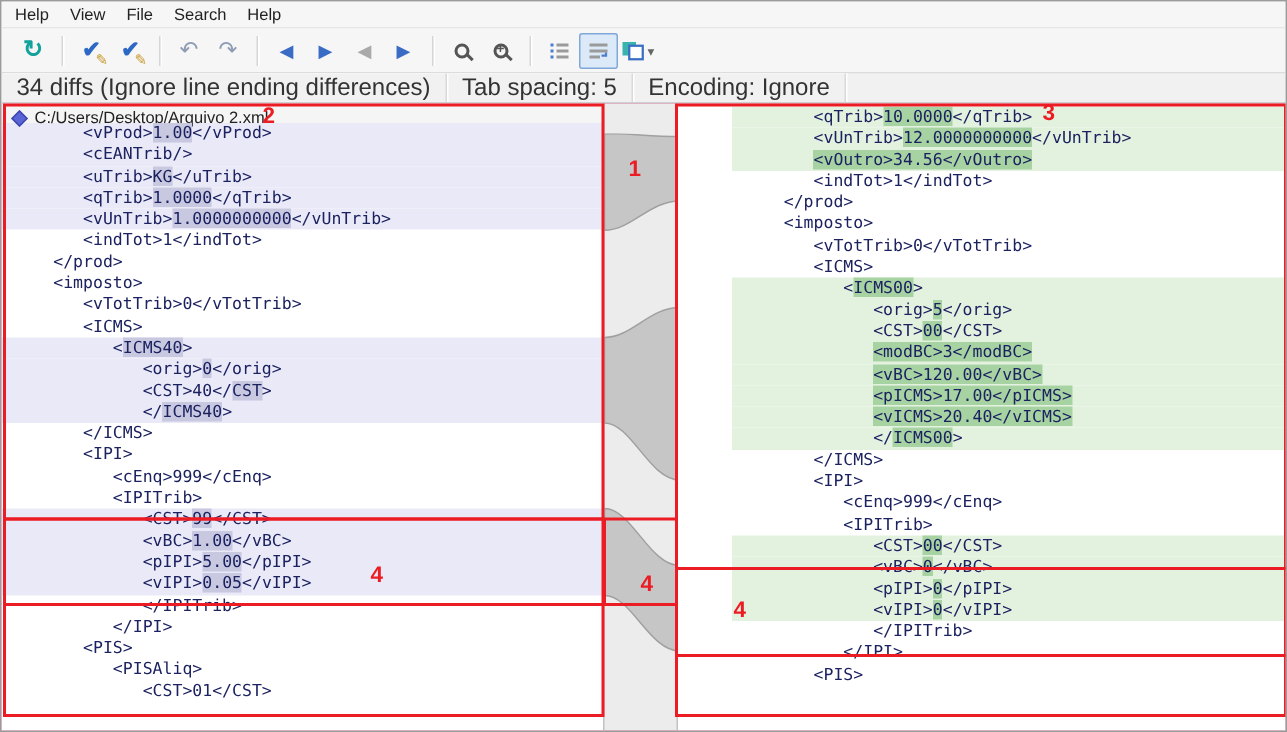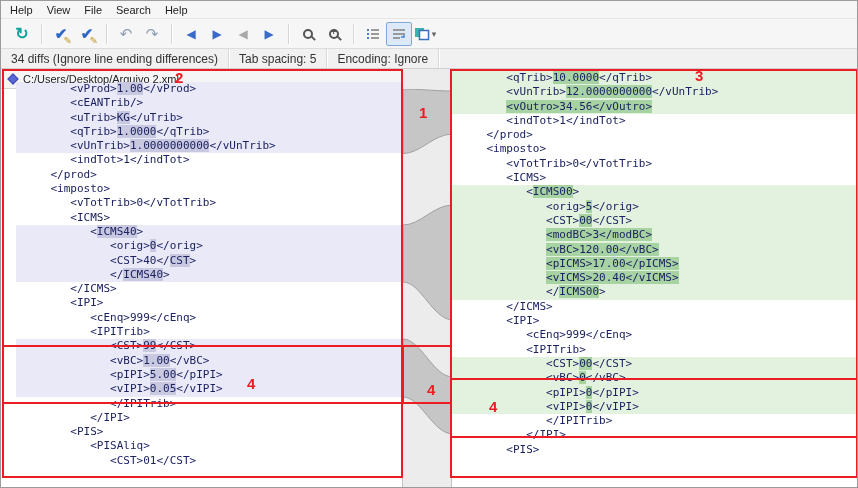--- a/index.html
+++ b/index.html
@@ -19,36 +19,36 @@
   .i-pencil{position:absolute;right:-1px;bottom:-2px;font-size:10px;color:#c79a2f;}
   .g-undo,.g-redo{font-size:15px;color:#8d9bb3;line-height:1;}
   .g-arrow{font-size:12px;line-height:1;}
   .blue{color:#3a6cc6;} .gray{color:#a9a9a9;}
   .i-mag{position:relative;width:10px;height:10px;border:2px solid #555;border-radius:50%;display:inline-block;}
   .i-mag::after{content:"";position:absolute;width:6px;height:2px;background:#555;right:-5px;bottom:-2px;transform:rotate(45deg);}
   .i-mag.plus::before{content:"+";position:absolute;top:-4px;left:0;font-size:9px;font-weight:bold;color:#555;}
   .tb-toggle{border:1px solid #7fa8d9;background:#dce9f8;}
   .g-caret{font-size:9px;color:#666;margin-left:2px;}
 
-  .infobar{height:20px;background:#f1f1f1;border-bottom:1px solid #cfcfcf;display:flex;align-items:center;font-size:12px;color:#333;}
+  .infobar{height:20px;background:#f1f1f1;border-bottom:1px solid #cfcfcf;display:flex;align-items:center;font-size:16px;color:#333;}
   .info-sec{padding:0 10px;height:100%;display:flex;align-items:center;border-right:1px solid #d9d9d9;box-shadow:1px 0 0 #fff;white-space:nowrap;}
 
   .main{position:absolute;top:68px;left:0;right:0;bottom:0;display:flex;background:#be185d;}
   .pane{background:#fff;overflow:hidden;height:100%;}
   .pane.left{width:402px;}
   .pane.right{width:406px;}
   .gutter{width:50px;background:#ececec;border-left:1px solid #c2c2c2;border-right:1px solid #c2c2c2;height:100%;}
   .gutter svg{display:block;margin-top:20px;}
   .pane-header{height:20px;background:#f5f5f5;border-bottom:1px solid #d4d4d4;display:flex;align-items:center;gap:6px;padding:0 8px;font-size:11px;color:#222;white-space:nowrap;overflow:hidden;}
   .pin{width:8px;height:8px;background:#5a66d6;border:1px solid #3f4ab0;transform:rotate(45deg);flex:0 0 auto;}
   .dot{width:9px;height:9px;border-radius:50%;background:#41b04a;border:1px solid #2c7c33;flex:0 0 auto;}
 
   .code{font-family:"DejaVu Sans Mono","Liberation Mono",monospace;font-size:11px;line-height:14.3px;white-space:pre;color:#1c2260;overflow:hidden;}
-  #left-code{margin-top:-7px;padding-left:15px;}
-  #right-code{margin-top:2px;}
+  #left-code{margin-top:-7px;}
+  #right-code{margin-top:2px;margin-left:36px;}
   .code-line{height:14.3px;padding-left:8px;}
   .chg-line{background:#e9e9f8;}
   .chg-token{background:#c8c8e0;}
   .add-line{background:#e3f2df;}
   .add-token{background:#a7d3a2;}
 
   .ann-layer{position:absolute;left:0;top:0;width:858px;height:488px;pointer-events:none;}
   .ann-box{position:absolute;border:2px solid #ec1c24;}
   .ann-num{position:absolute;font-size:15px;font-weight:bold;line-height:1;}
 </style>

